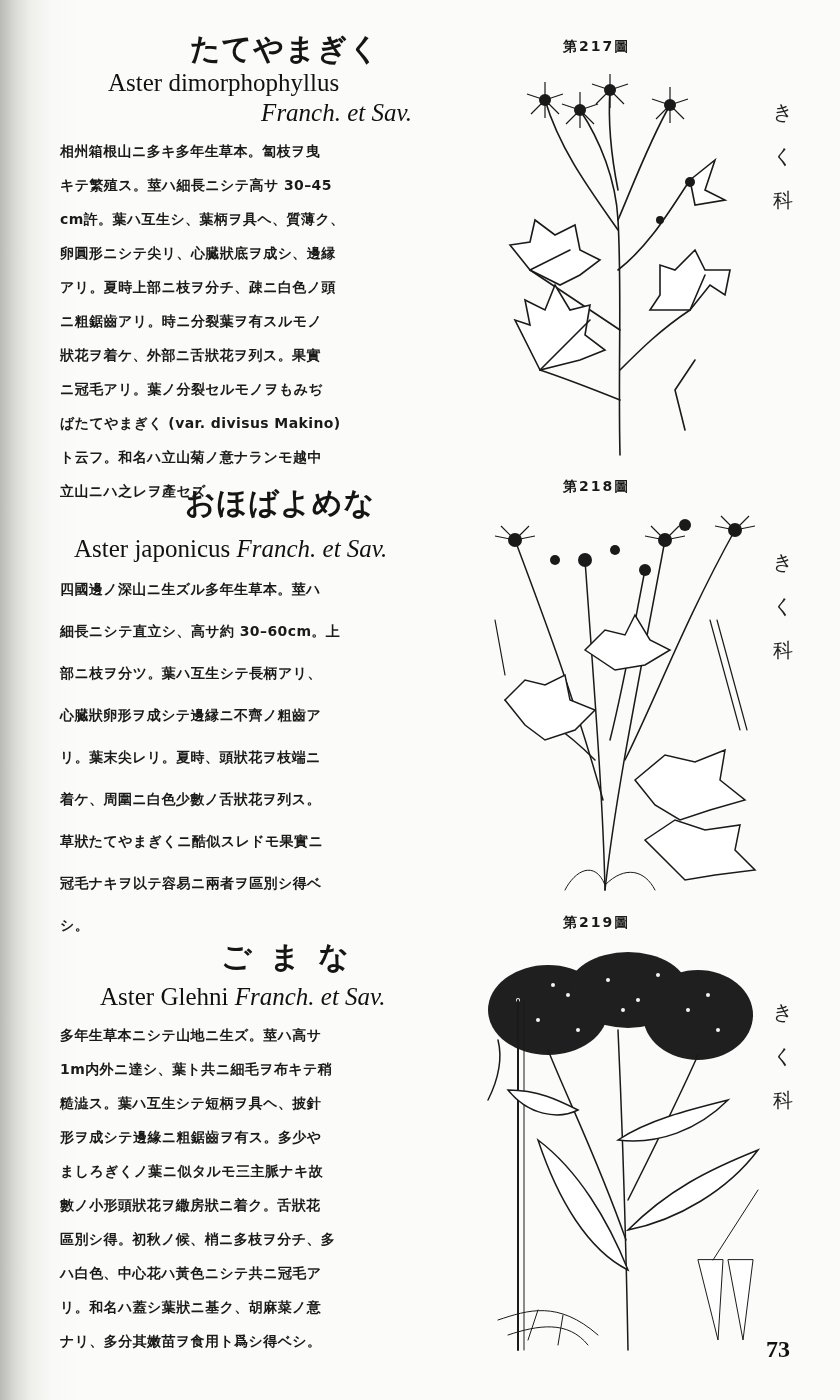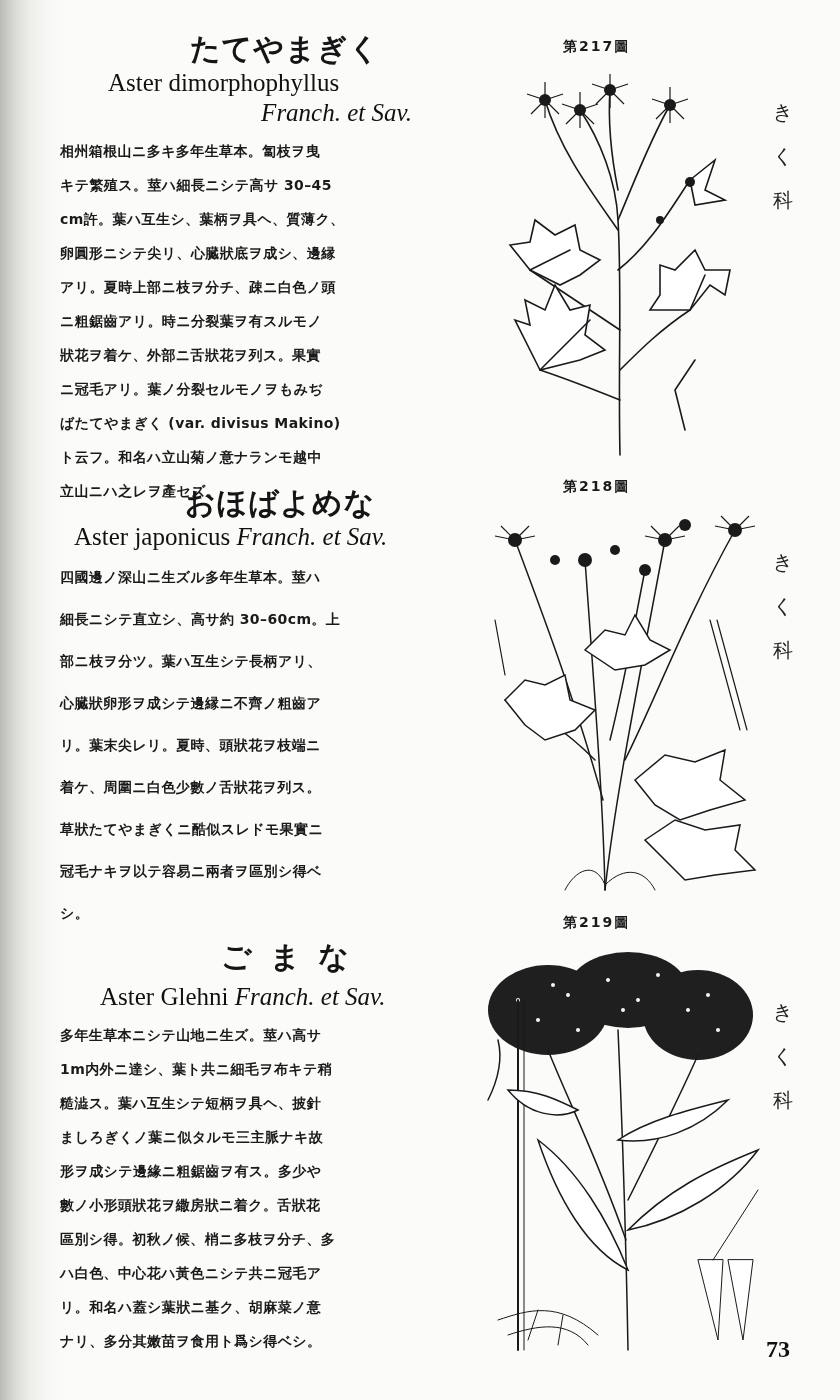--- a/index.html
+++ b/index.html
@@ -65,43 +65,43 @@
       <p class="body-text">狀花ヲ着ケ、外部ニ舌狀花ヲ列ス。果實</p>
       <p class="body-text">ニ冠毛アリ。葉ノ分裂セルモノヲもみぢ</p>
       <p class="body-text">ばたてやまぎく (var. divisus Makino)</p>
       <p class="body-text">ト云フ。和名ハ立山菊ノ意ナランモ越中</p>
       <p class="body-text">立山ニハ之レヲ產セズ。</p>
     </div>
   </div>
 
   <div class="entry" style="top:484px;">
     <h1 class="jp-title" style="margin-left:30px;">おほばよめな</h1>
-    <p class="sci" style="margin-left:14px; margin-top:0;"><span>Aster japonicus</span> <span class="it">Franch. et Sav.</span></p>
+    <p class="sci" style="margin-left:14px; margin-top:12px;"><span>Aster japonicus</span> <span class="it">Franch. et Sav.</span></p>
     <div style="margin-top:4px;">
       <p class="body-text loose">四國邊ノ深山ニ生ズル多年生草本。莖ハ</p>
       <p class="body-text loose">細長ニシテ直立シ、高サ約 30–60cm。上</p>
       <p class="body-text loose">部ニ枝ヲ分ツ。葉ハ互生シテ長柄アリ、</p>
       <p class="body-text loose">心臓狀卵形ヲ成シテ邊縁ニ不齊ノ粗齒ア</p>
       <p class="body-text loose">リ。葉末尖レリ。夏時、頭狀花ヲ枝端ニ</p>
       <p class="body-text loose">着ケ、周圍ニ白色少數ノ舌狀花ヲ列ス。</p>
       <p class="body-text loose">草狀たてやまぎくニ酷似スレドモ果實ニ</p>
       <p class="body-text loose">冠毛ナキヲ以テ容易ニ兩者ヲ區別シ得ベ</p>
       <p class="body-text loose">シ。</p>
     </div>
   </div>
 
   <div class="entry" style="top:938px;">
     <h1 class="jp-title spaced" style="margin-left:40px;">ごまな</h1>
     <p class="sci" style="margin-left:40px; margin-top:6px;"><span>Aster Glehni</span> <span class="it">Franch. et Sav.</span></p>
     <div style="margin-top:6px;">
       <p class="body-text">多年生草本ニシテ山地ニ生ズ。莖ハ高サ</p>
       <p class="body-text">1m内外ニ達シ、葉ト共ニ細毛ヲ布キテ稍</p>
       <p class="body-text">糙澁ス。葉ハ互生シテ短柄ヲ具ヘ、披針</p>
+      <p class="body-text">形ヲ成シテ邊緣ニ粗鋸齒ヲ有ス。多少や</p>
       <p class="body-text">ましろぎくノ葉ニ似タルモ三主脈ナキ故</p>
-      <p class="body-text">形ヲ成シテ邊緣ニ粗鋸齒ヲ有ス。多少や</p>
       <p class="body-text">數ノ小形頭狀花ヲ繖房狀ニ着ク。舌狀花</p>
       <p class="body-text">區別シ得。初秋ノ候、梢ニ多枝ヲ分チ、多</p>
       <p class="body-text">ハ白色、中心花ハ黃色ニシテ共ニ冠毛ア</p>
       <p class="body-text">リ。和名ハ蓋シ葉狀ニ基ク、胡麻菜ノ意</p>
       <p class="body-text">ナリ、多分其嫩苗ヲ食用ト爲シ得ベシ。</p>
     </div>
   </div>
 
   <div class="fig-label" style="left:563px; top:38px;">第217圖</div>
   <div class="fig-label" style="left:563px; top:478px;">第218圖</div>

